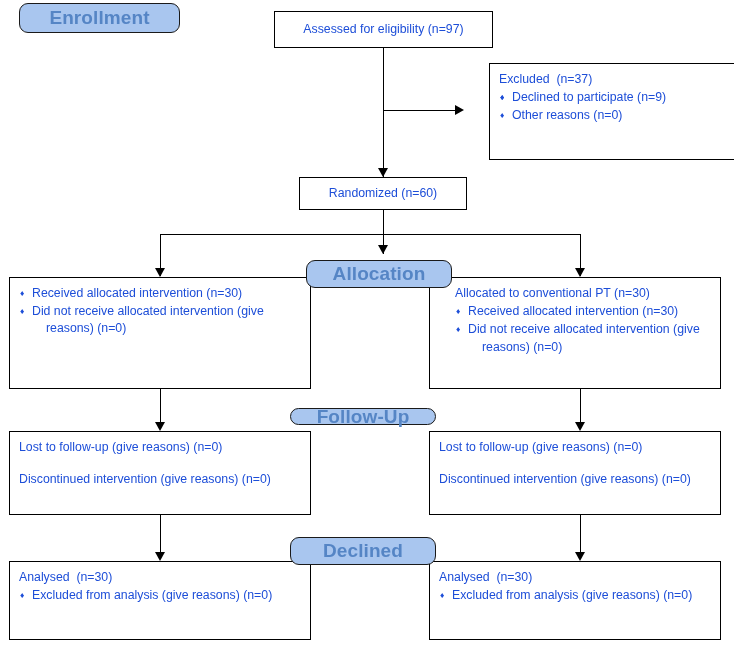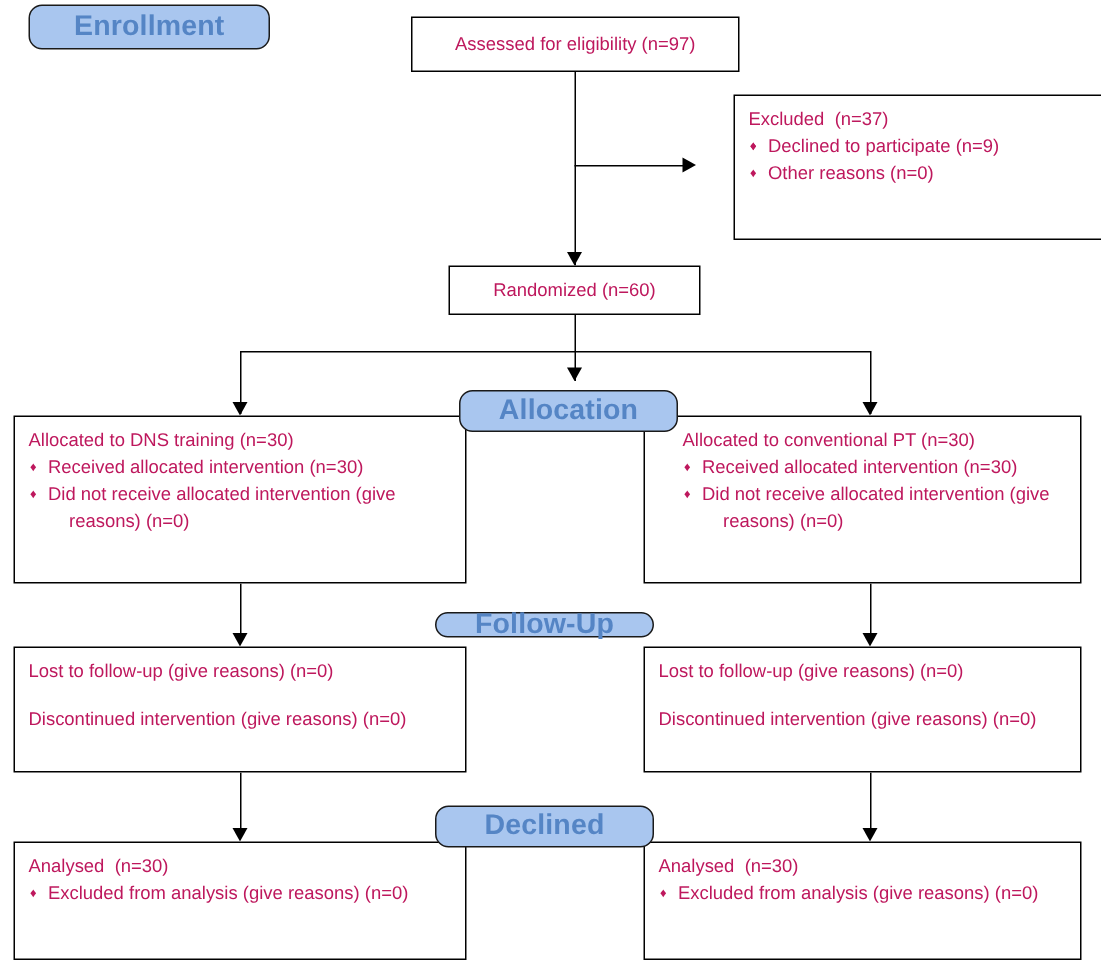--- a/index.html
+++ b/index.html
@@ -20,21 +20,21 @@
     height: 645px;
   }
   
   .box {
     position: absolute;
     box-sizing: border-box;
     background: #ffffff;
     border: 1.6px solid #000000;
     font-size: 12.3px;
     line-height: 1.42;
-    color: #be185d;
+    color: #1d4ed8;
     z-index: 3;
   }
   .box .pad {
     padding: 7px 9px 6px 9px;
   }
   .box.center-txt {
     display: flex;
     align-items: center;
     justify-content: center;
     text-align: center;
@@ -182,21 +182,20 @@
       </ul>
     </div>
   </div>
 
   <div class="box center-txt" style="left:299px; top:177px; width:168px; height:33px;">
     <span>Randomized (n=60)</span>
   </div>
 
   <div class="box" style="left:9px; top:277px; width:302px; height:112px;">
     <div class="pad">
-      <div class="title-line">Allocated to DNS training (n=30)</div>
       <ul class="bullets">
         <li>
           <span class="dia">♦</span>
           <span>Received allocated intervention (n=30)</span>
         </li>
         <li>
           <span class="dia">♦</span>
           <span>Did not receive allocated intervention (give</span>
           <span class="hang">reasons) (n=0)</span>
         </li>

